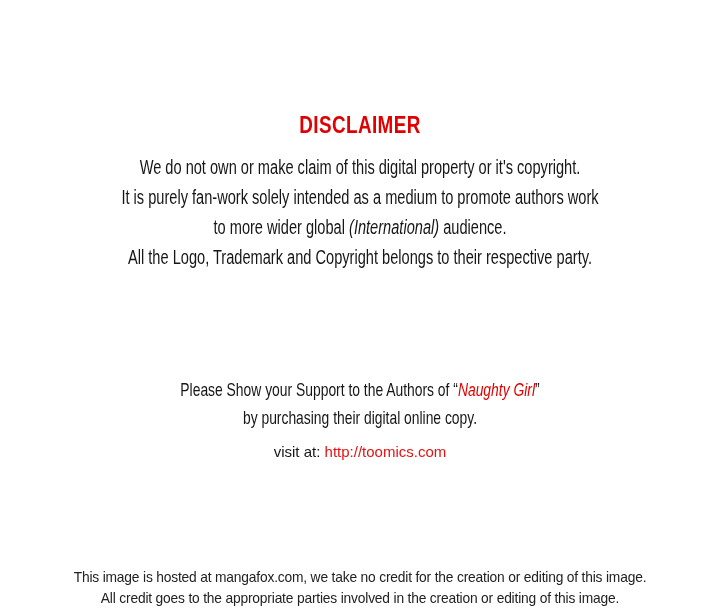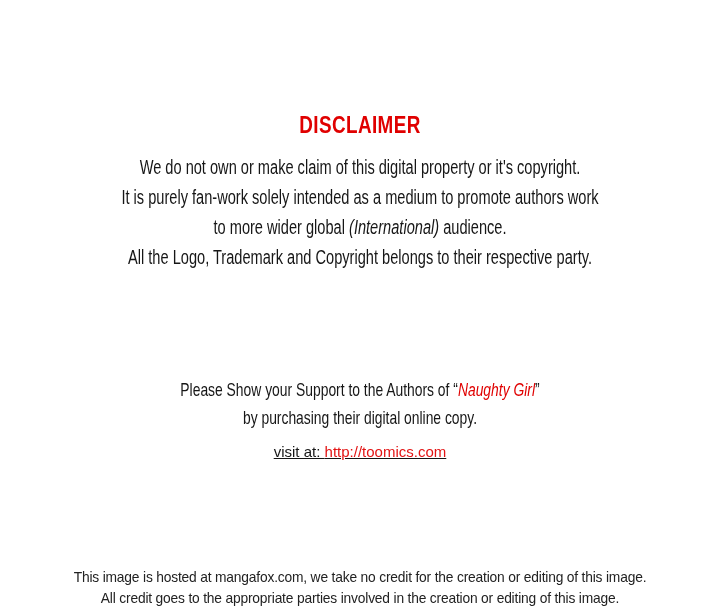--- a/index.html
+++ b/index.html
@@ -74,21 +74,20 @@
   .visit-line {
     position: absolute;
     top: 442px;
     left: 0;
     width: 720px;
     margin: 0;
     text-align: center;
     font-size: 15px;
     line-height: 20px;
     color: var(--text-black, #161616);
-    text-decoration: underline;
   }
   .visit-link {
     color: var(--link-red, #e31313);
     text-decoration: none;
   }
   .footer-block {
     position: absolute;
     top: 566px;
     left: 0;
     width: 720px;

